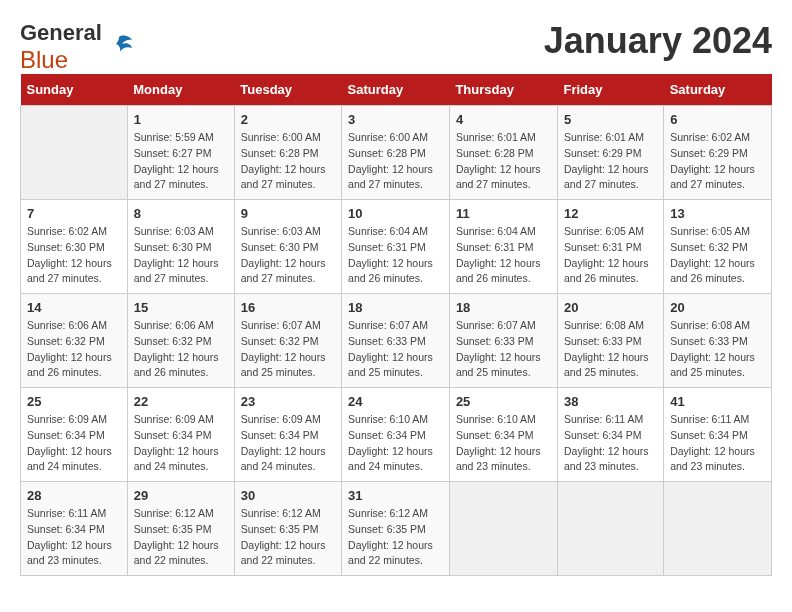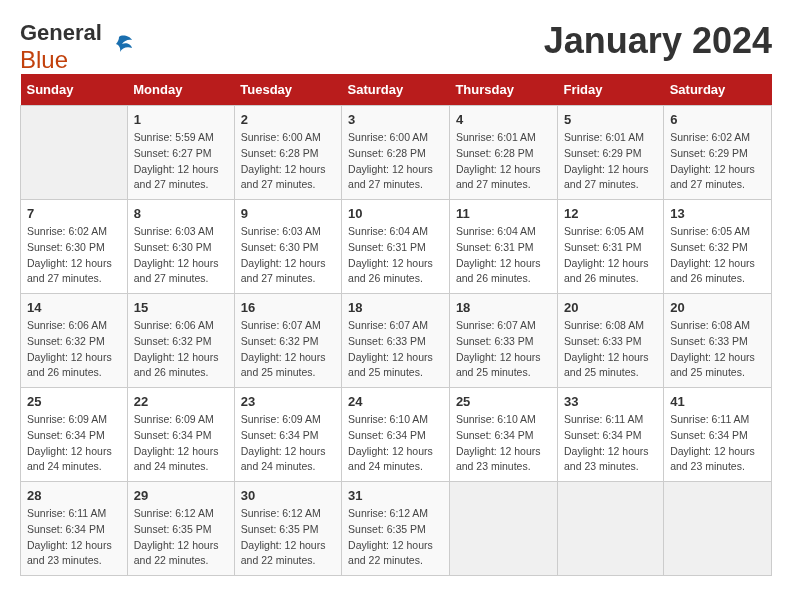--- a/index.html
+++ b/index.html
@@ -220,21 +220,21 @@
         </td>
         <td>
           <span class="day-number">24</span>
           <div class="day-detail">Sunrise: 6:10 AM<br>Sunset: 6:34 PM<br>Daylight: 12 hours and 24 minutes.</div>
         </td>
         <td>
           <span class="day-number">25</span>
           <div class="day-detail">Sunrise: 6:10 AM<br>Sunset: 6:34 PM<br>Daylight: 12 hours and 23 minutes.</div>
         </td>
         <td>
-          <span class="day-number">33</span>
+          <span class="day-number">38</span>
           <div class="day-detail">Sunrise: 6:11 AM<br>Sunset: 6:34 PM<br>Daylight: 12 hours and 23 minutes.</div>
         </td>
         <td>
           <span class="day-number">41</span>
           <div class="day-detail">Sunrise: 6:11 AM<br>Sunset: 6:34 PM<br>Daylight: 12 hours and 23 minutes.</div>
         </td>
       </tr>
       <tr>
         <td>
           <span class="day-number">28</span>

